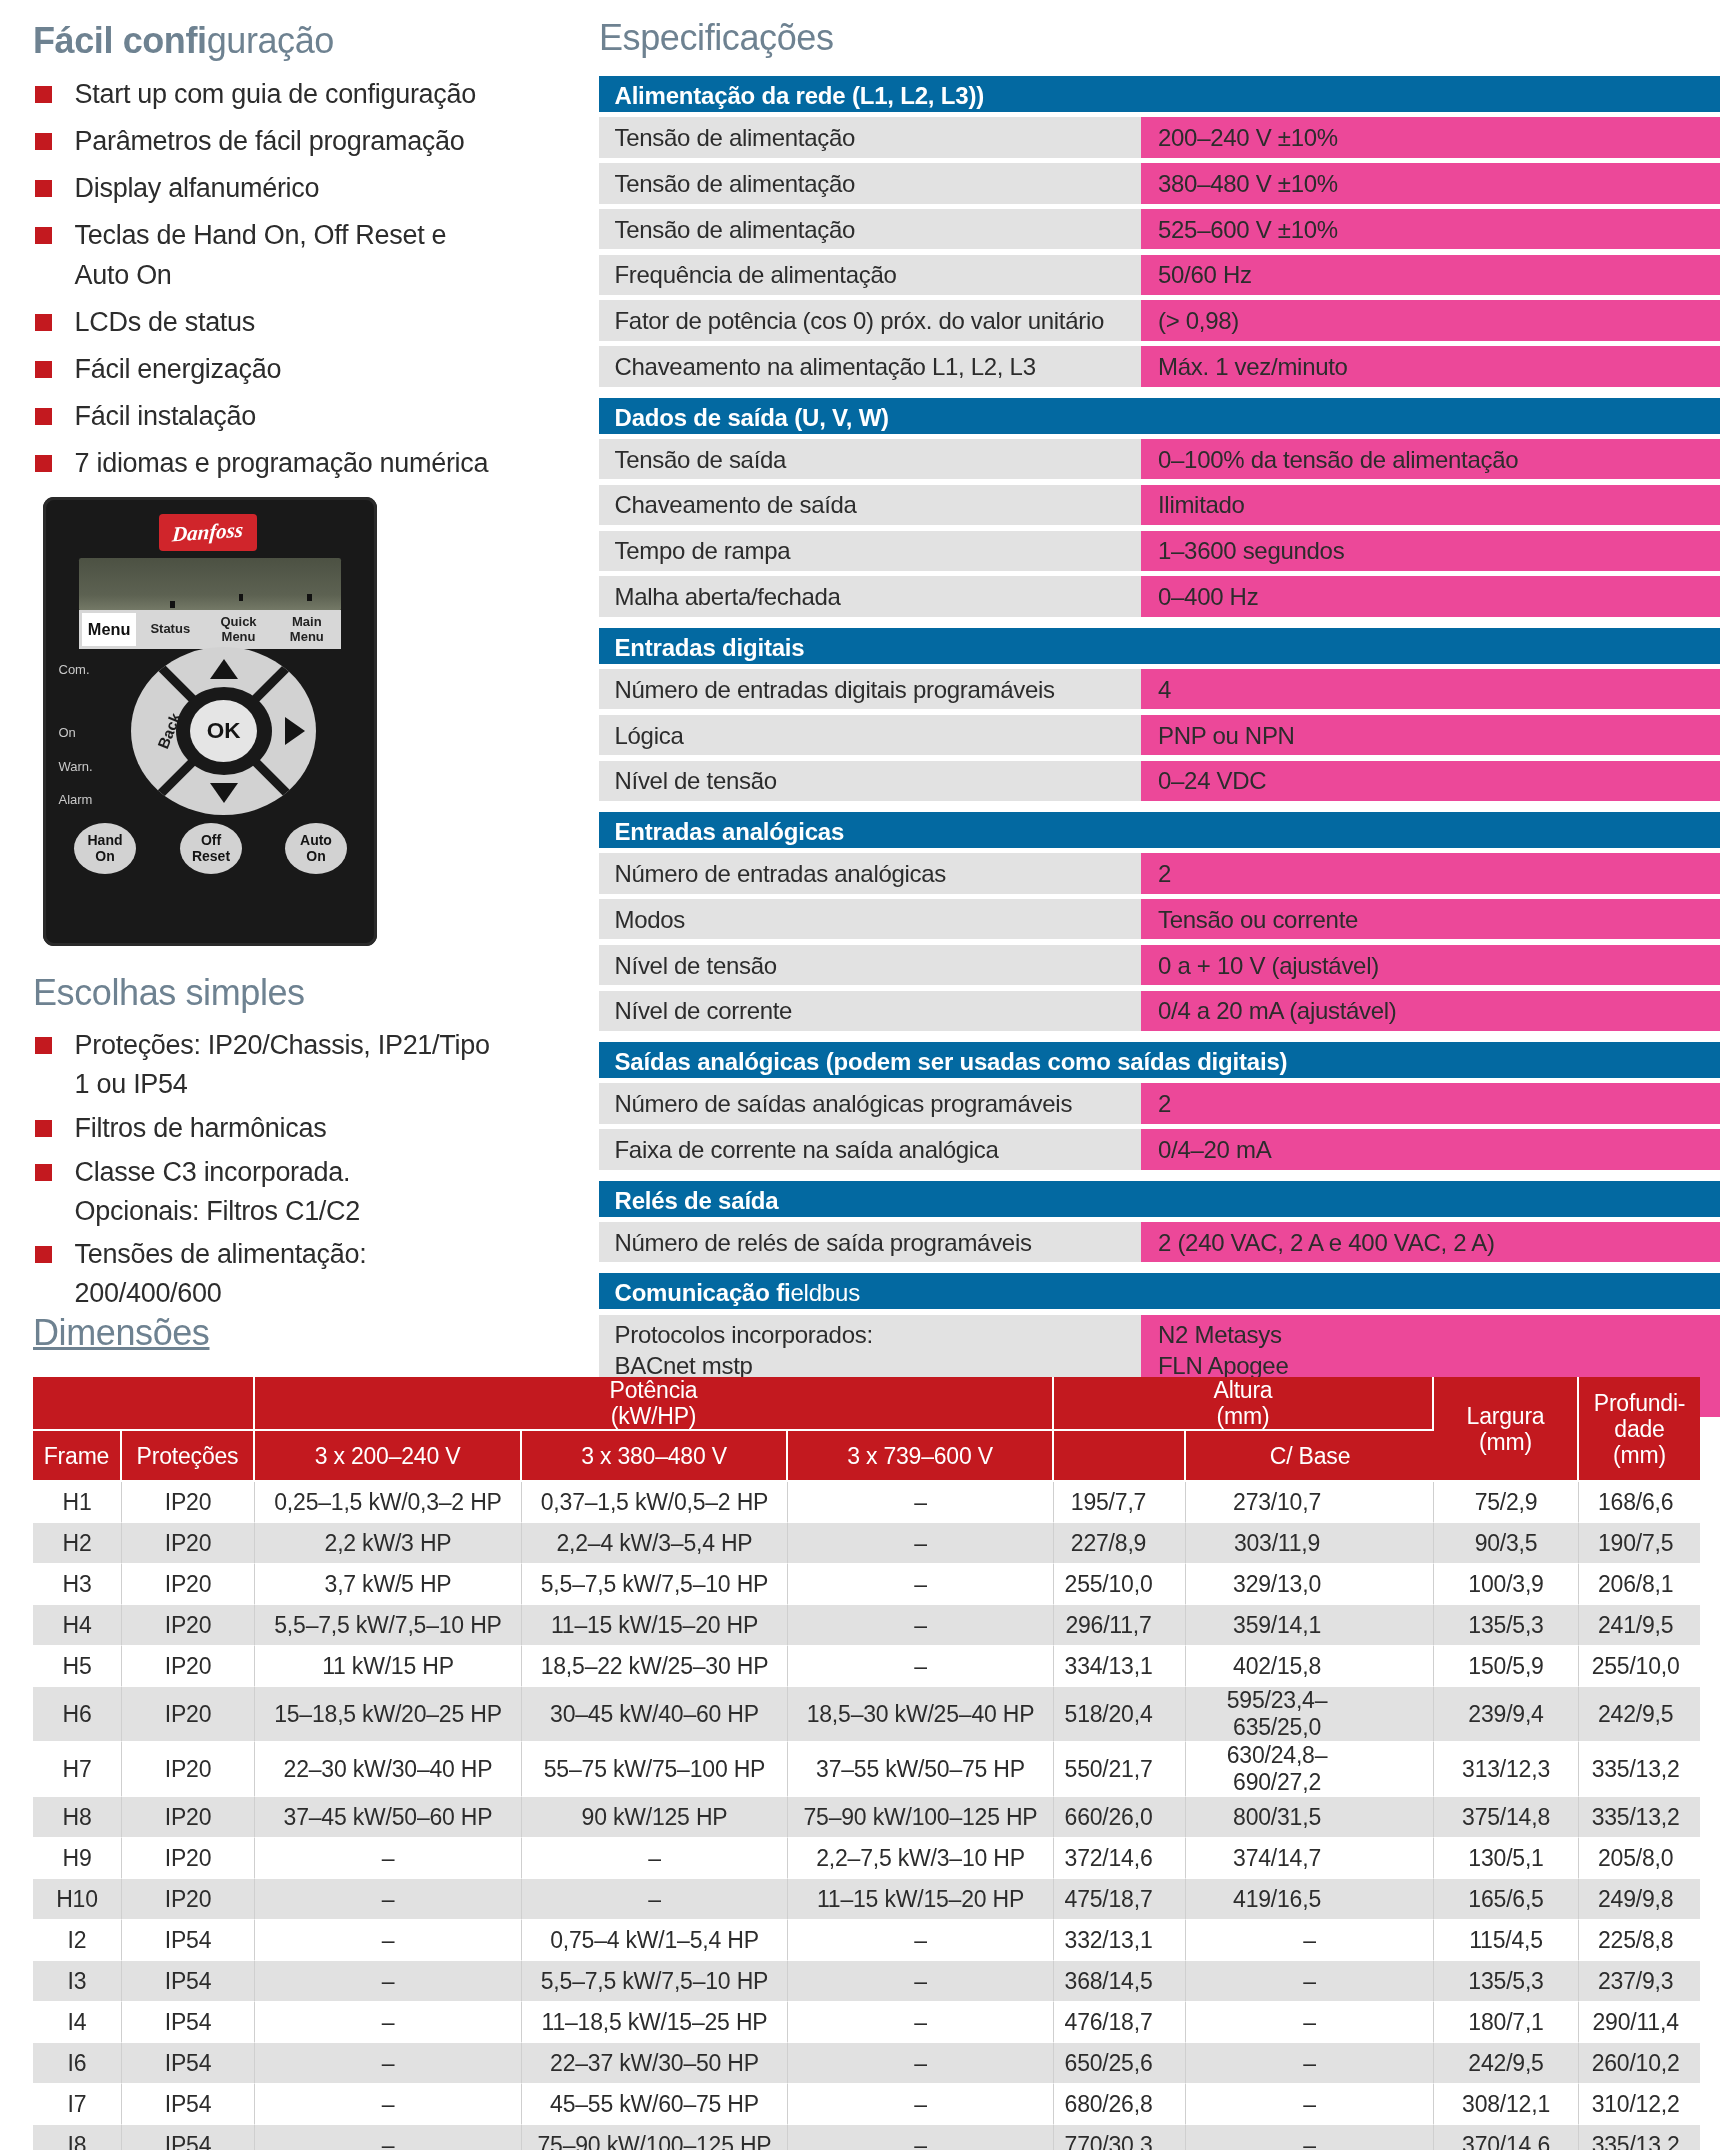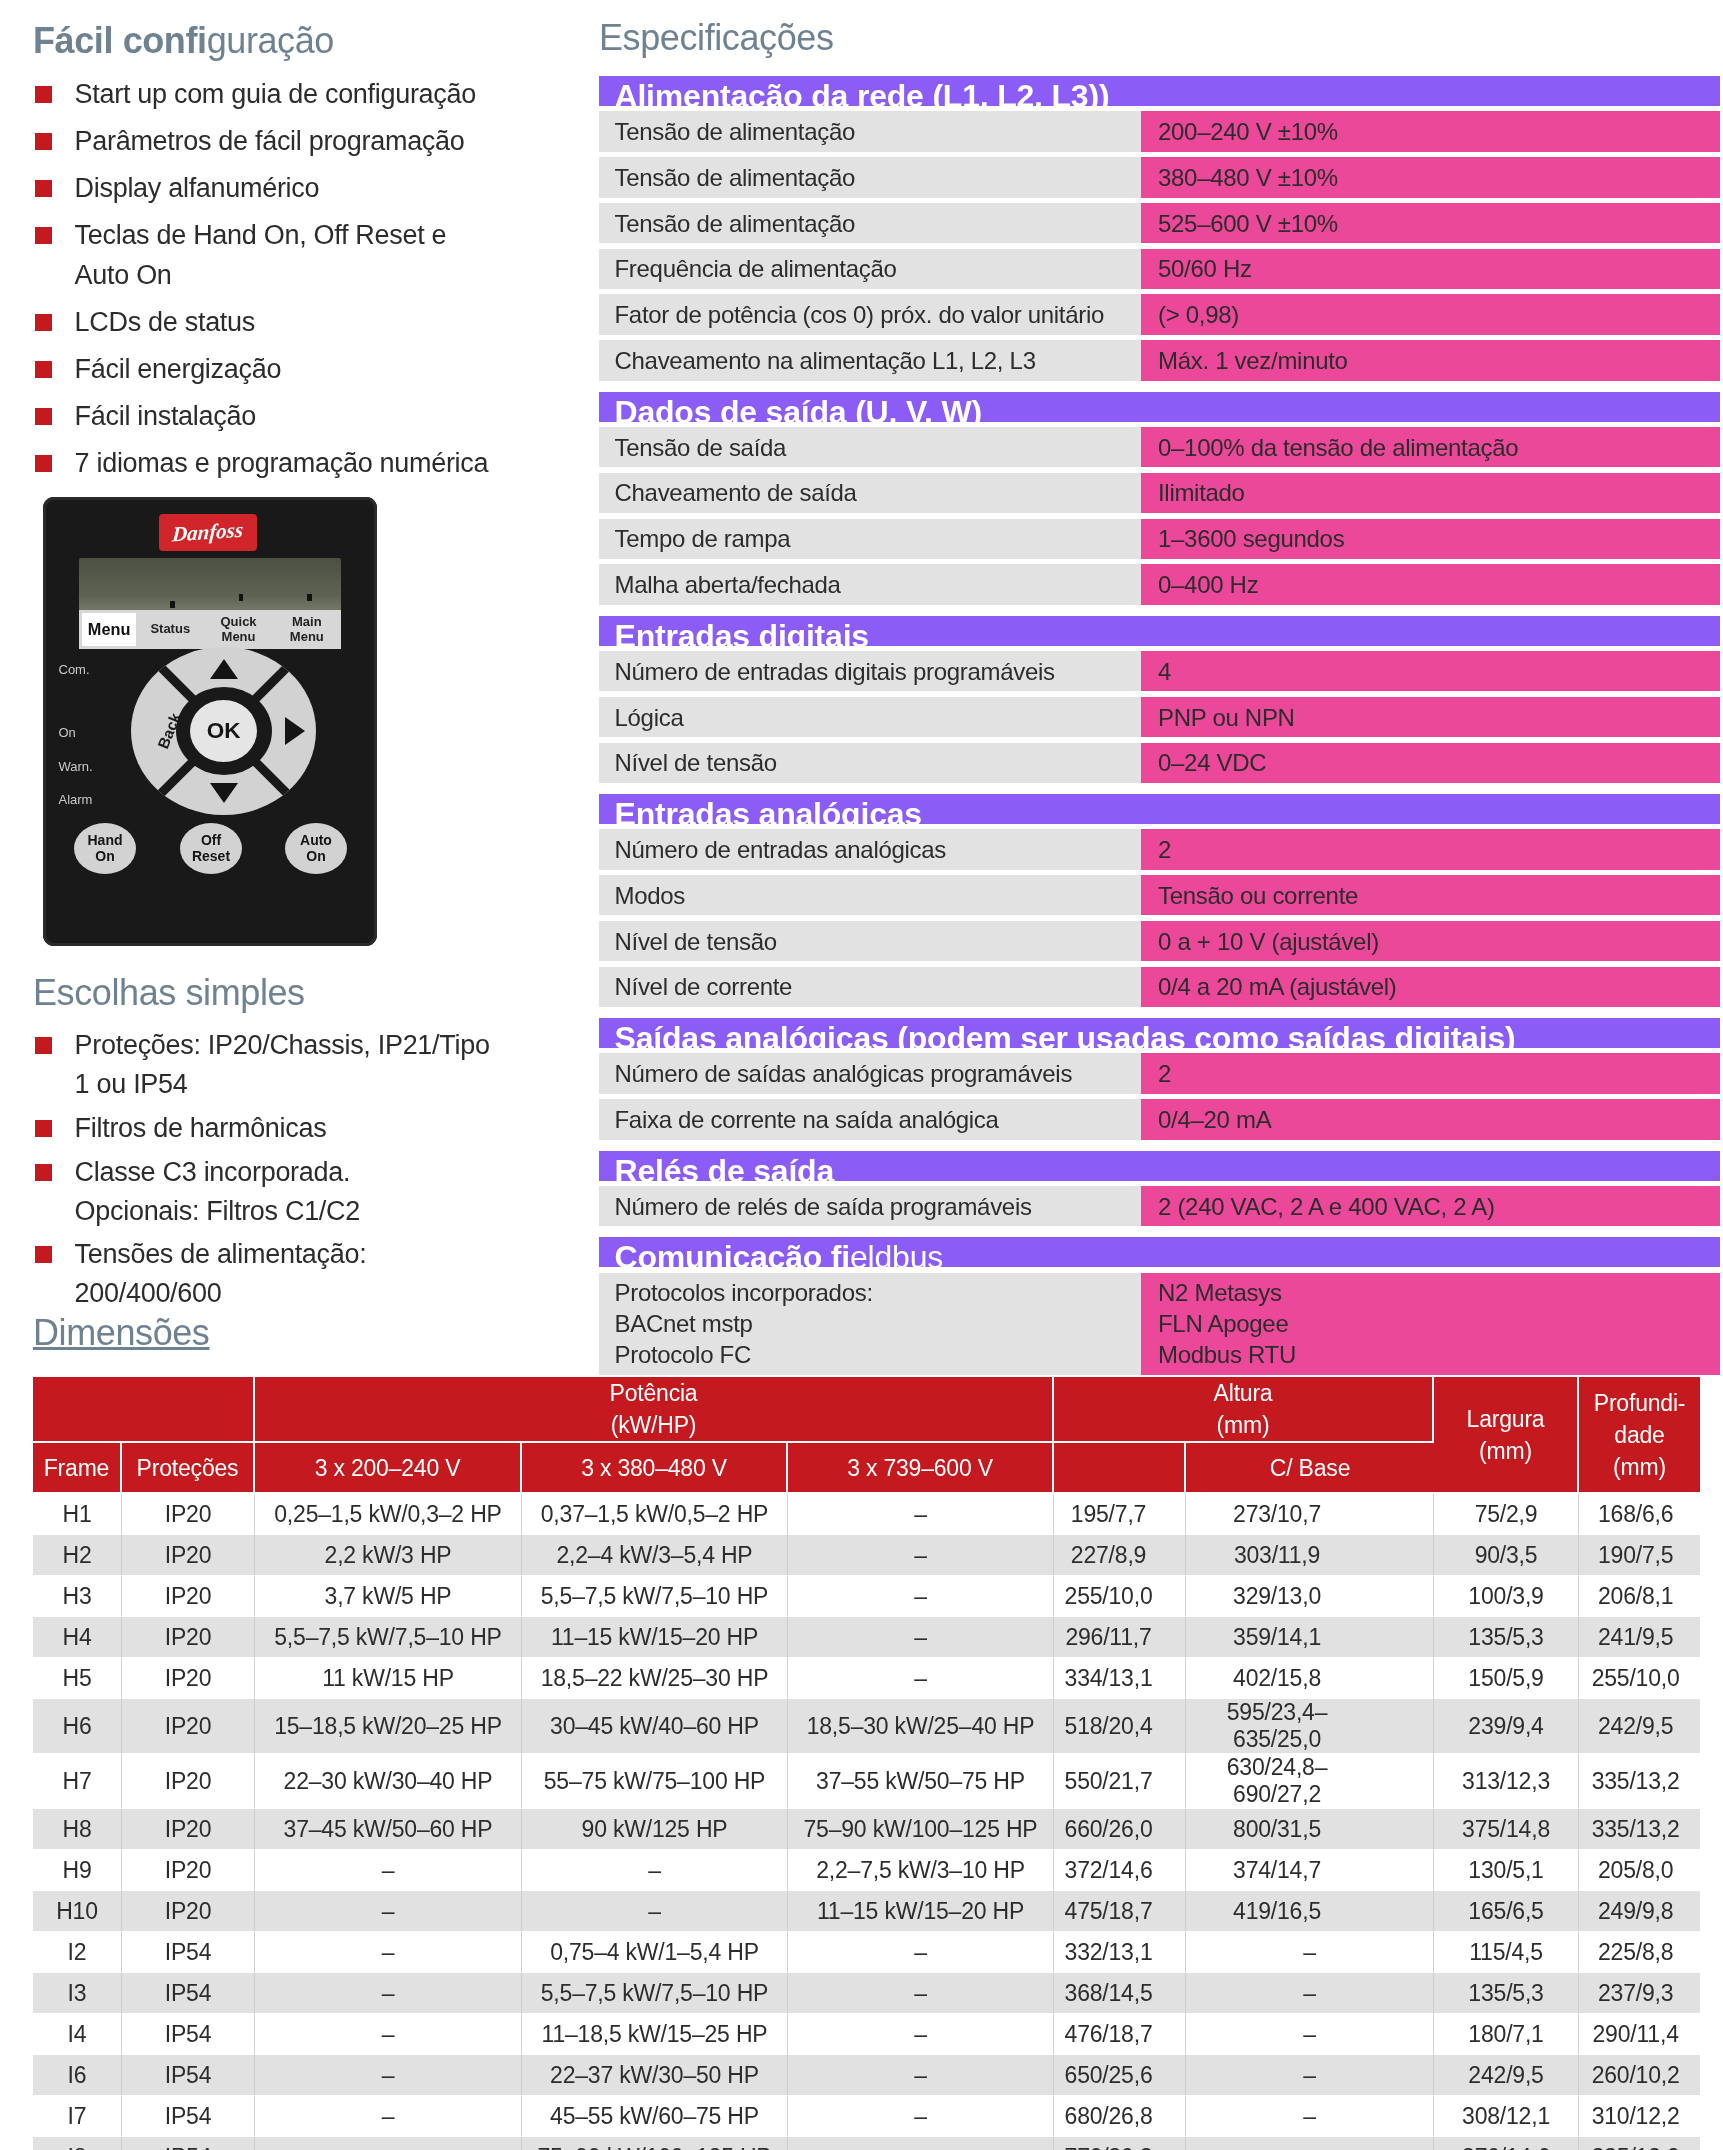--- a/index.html
+++ b/index.html
@@ -61,38 +61,38 @@
   .lcp-back { position:absolute; left:20px; top:50%; transform:translateY(-50%) rotate(-68deg);
               font-size:15.5px; font-weight:700; color:#1c1c1c; }
   .lcp-btn { position:absolute; top:326px; width:62px; height:51px; background:#d2d2d2; border-radius:50%;
              display:flex; align-items:center; justify-content:center; text-align:center;
              font-size:14px; line-height:15.5px; font-weight:700; color:#141414; white-space:pre-line; }
 
   
   .right-col { position:absolute; left:599px; top:17px; width:1121px; }
   .right-col .sec-title { margin-bottom:17px; }
   .spec-table { margin-bottom:11px; }
-  .spec-head { height:30px; line-height:40px; background:#8b5cf6; color:#ffffff;
-               font-size:32px; padding-left:15.5px; margin-bottom:5.4px; letter-spacing:-0.2px; }
+  .spec-head { height:36px; line-height:40px; background:#0369a1; color:#ffffff;
+               font-size:24px; padding-left:15.5px; margin-bottom:5.4px; letter-spacing:-0.2px; }
   .spec-head .bold { font-weight:700; }
   .spec-row { display:flex; margin-bottom:5.4px; }
   .spec-label { width:542px; background:#e2e2e2; min-height:36px; padding:4.7px 11px 4.7px 15.5px;
                 font-size:24px; line-height:31px; display:flex; align-items:center;
                 white-space:pre-line; letter-spacing:-0.3px; }
   .spec-value { flex:1; background:#ec4899; min-height:36px; padding:4.7px 11px 4.7px 17px;
                 font-size:24px; line-height:31px; display:flex; align-items:center;
                 white-space:pre-line; letter-spacing:-0.3px; }
 
   
   .dim-section { position:absolute; left:33px; top:1312px; width:1667px; }
   .dim-section .sec-title { margin-bottom:23px;text-decoration:underline; }
   table.dims { width:1667px; table-layout:fixed; border-collapse:separate; border-spacing:0; }
   table.dims th, table.dims td { box-sizing:border-box; }
   table.dims thead th { background:#c3191f; color:#fff; font-weight:400; font-size:23px;
-                        line-height:32px; text-align:center; vertical-align:middle;
+                        line-height:26px; text-align:center; vertical-align:middle;
                         border-right:2.3px solid #fff; border-bottom:2.3px solid #fff;
                         white-space:pre-line; letter-spacing:-0.2px; }
   table.dims thead tr:first-child th { height:54px; }
   table.dims thead tr:last-child th { height:51px; }
   table.dims thead th:last-child { border-right:none; }
   table.dims td { height:41px; font-size:23px; background:#ffffff;
                   border-right:1.6px solid #cfcfcf; border-bottom:1.6px solid #ffffff;
                   text-align:center; letter-spacing:-0.2px; }
   table.dims td:last-child { border-right:none; }
   table.dims tbody tr:nth-child(even) td { background:#e1e1e1; }

